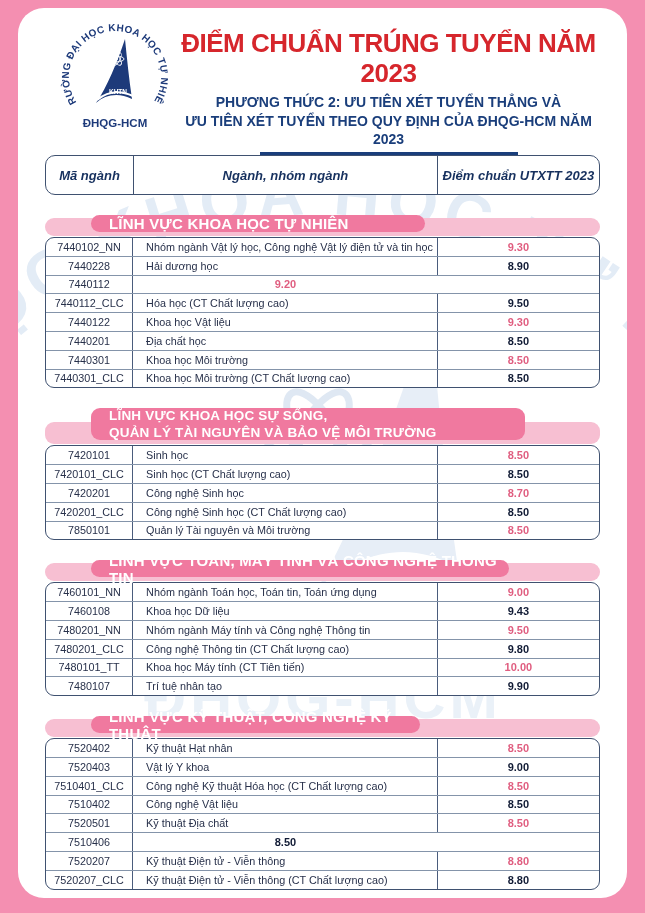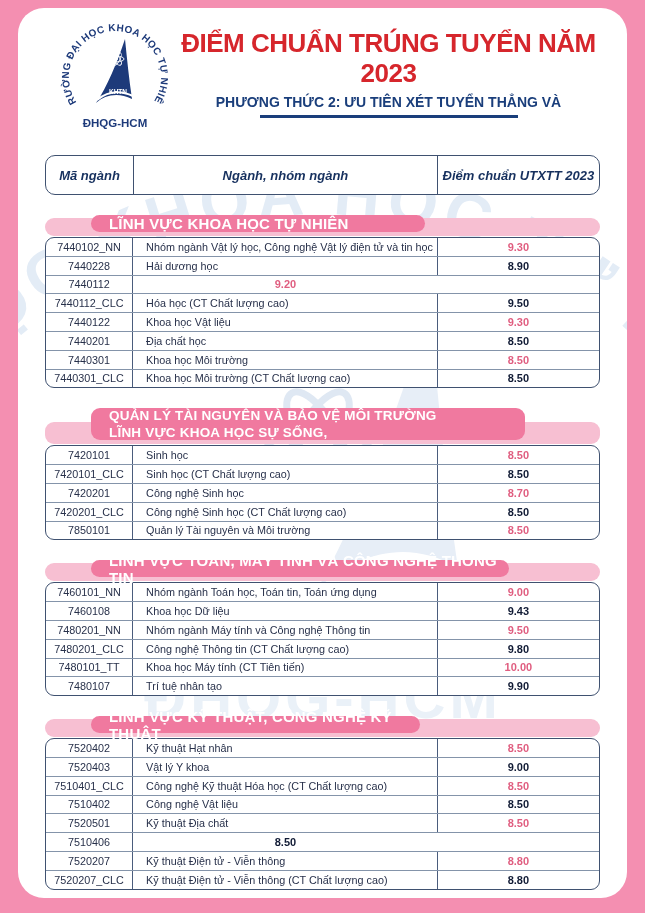--- a/index.html
+++ b/index.html
@@ -98,20 +98,21 @@
           <ellipse rx="7" ry="2.8" transform="rotate(-60)"></ellipse>
           <circle r="1" fill="#ffffff" stroke="none"></circle>
         </g>
         <path d="M42 85 Q58 72 78 81" stroke="#ffffff" stroke-width="2" fill="none"></path>
         <text x="63" y="79" font-size="6.5" font-weight="bold" fill="#ffffff" text-anchor="middle">KHTN</text>
         <text x="60" y="112" font-size="11.5" font-weight="bold" fill="#1d3a7a" text-anchor="middle">ĐHQG-HCM</text>
       </svg>
       <div class="titleblock">
         <div class="main-title">ĐIỂM CHUẨN TRÚNG TUYỂN NĂM 2023</div>
         <div class="sub">PHƯƠNG THỨC 2: ƯU TIÊN XÉT TUYỂN THẲNG VÀ</div>
+        <div class="sub sub2">ƯU TIÊN XÉT TUYỂN THEO QUY ĐỊNH CỦA ĐHQG-HCM NĂM 2023</div>
         <div class="sub-underline"></div>
       </div>
     </div>
 
     <div class="hdr-box">
       <div class="hcell">Mã ngành</div>
       <div class="hcell hmid">Ngành, nhóm ngành</div>
       <div class="hcell">Điểm chuẩn UTXTT 2023</div>
     </div>
 
@@ -159,22 +160,22 @@
           </div>
           <div class="trow">
             <div class="cell c-code">7440301_CLC</div>
             <div class="cell c-name">Khoa học Môi trường (CT Chất lượng cao)</div>
             <div class="cell c-score">8.50</div>
           </div>
         </div>
         <div class="banner two">
           <div class="light"></div>
           <div class="dark" style="width: 75%;">
+            <span>LĨNH VỰC KHOA HỌC SỰ SỐNG,</span>
             <span>QUẢN LÝ TÀI NGUYÊN VÀ BẢO VỆ MÔI TRƯỜNG</span>
-            <span>LĨNH VỰC KHOA HỌC SỰ SỐNG,</span>
           </div>
         </div>
         <div class="tbl">
           <div class="trow">
             <div class="cell c-code">7420101</div>
             <div class="cell c-name">Sinh học</div>
             <div class="cell c-score hl">8.50</div>
           </div>
           <div class="trow">
             <div class="cell c-code">7420101_CLC</div>

